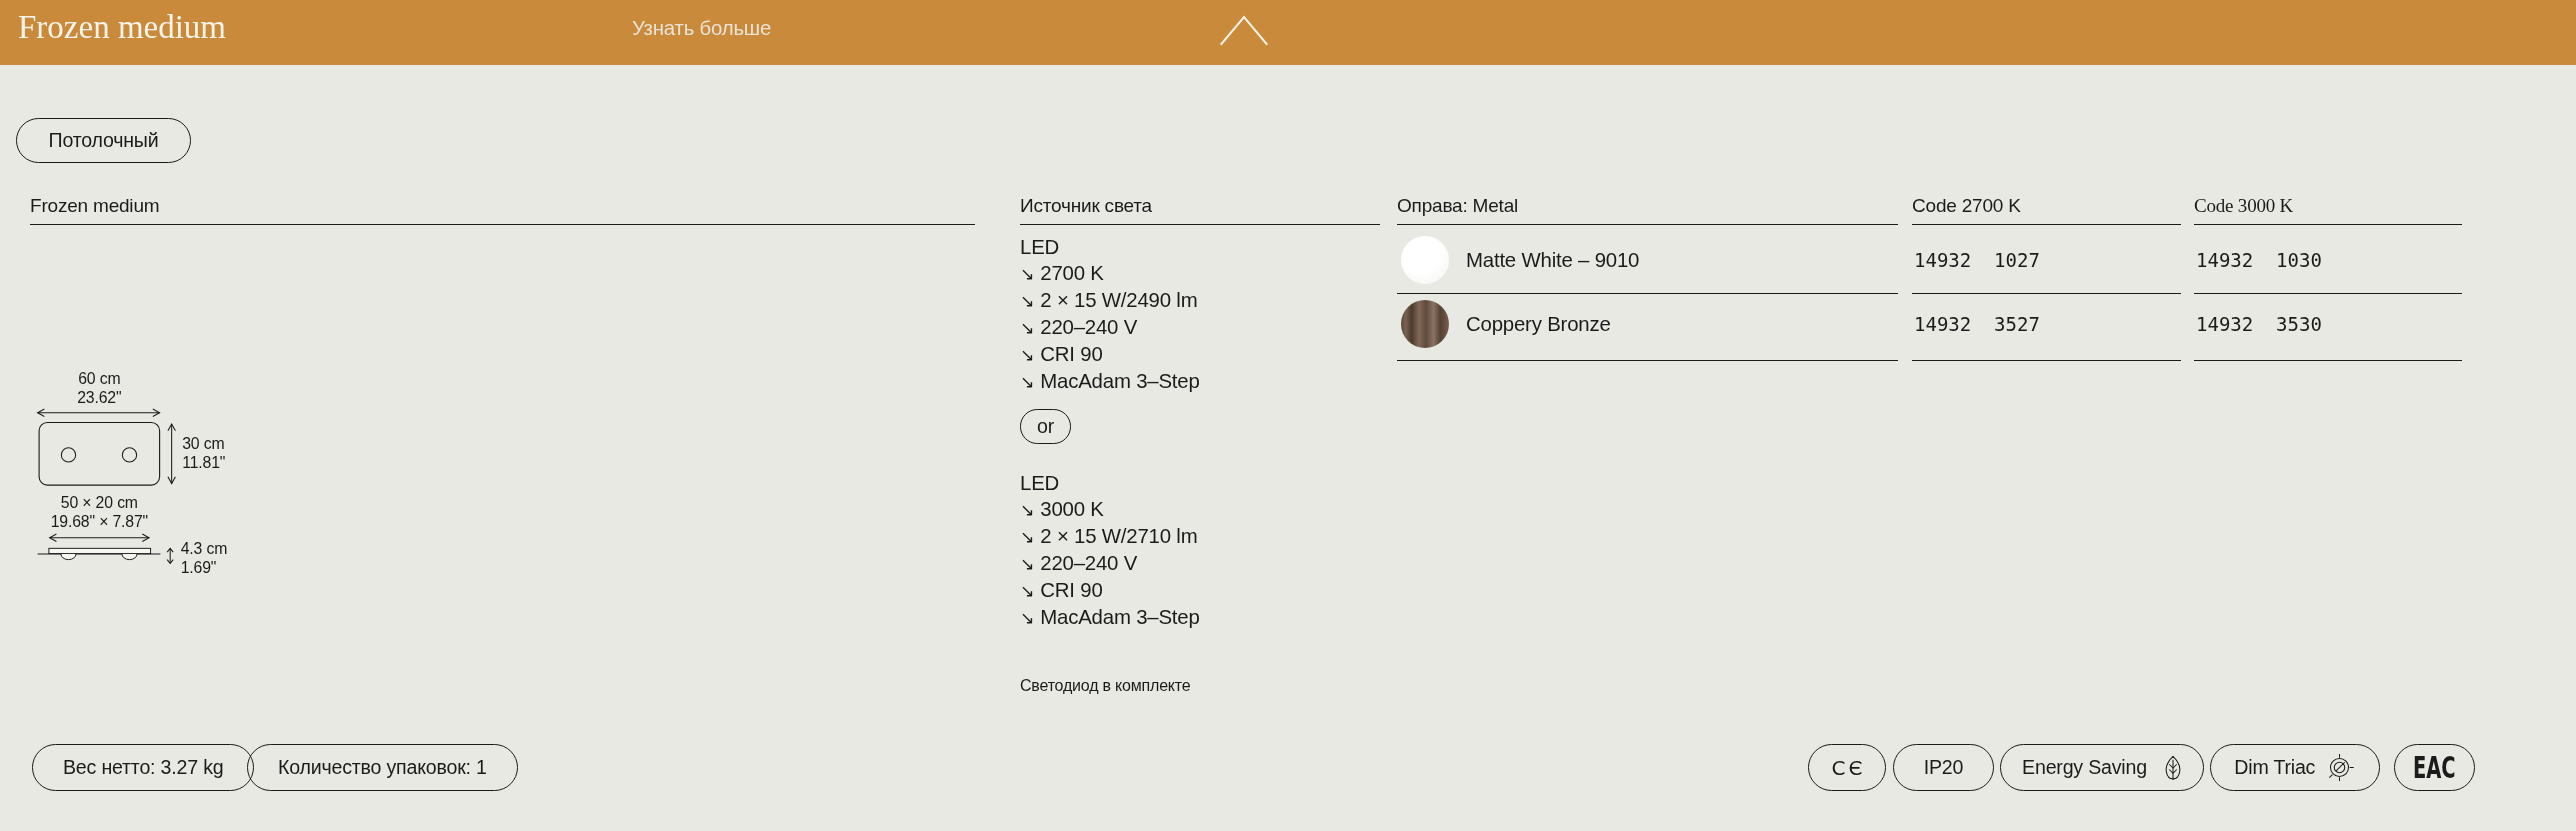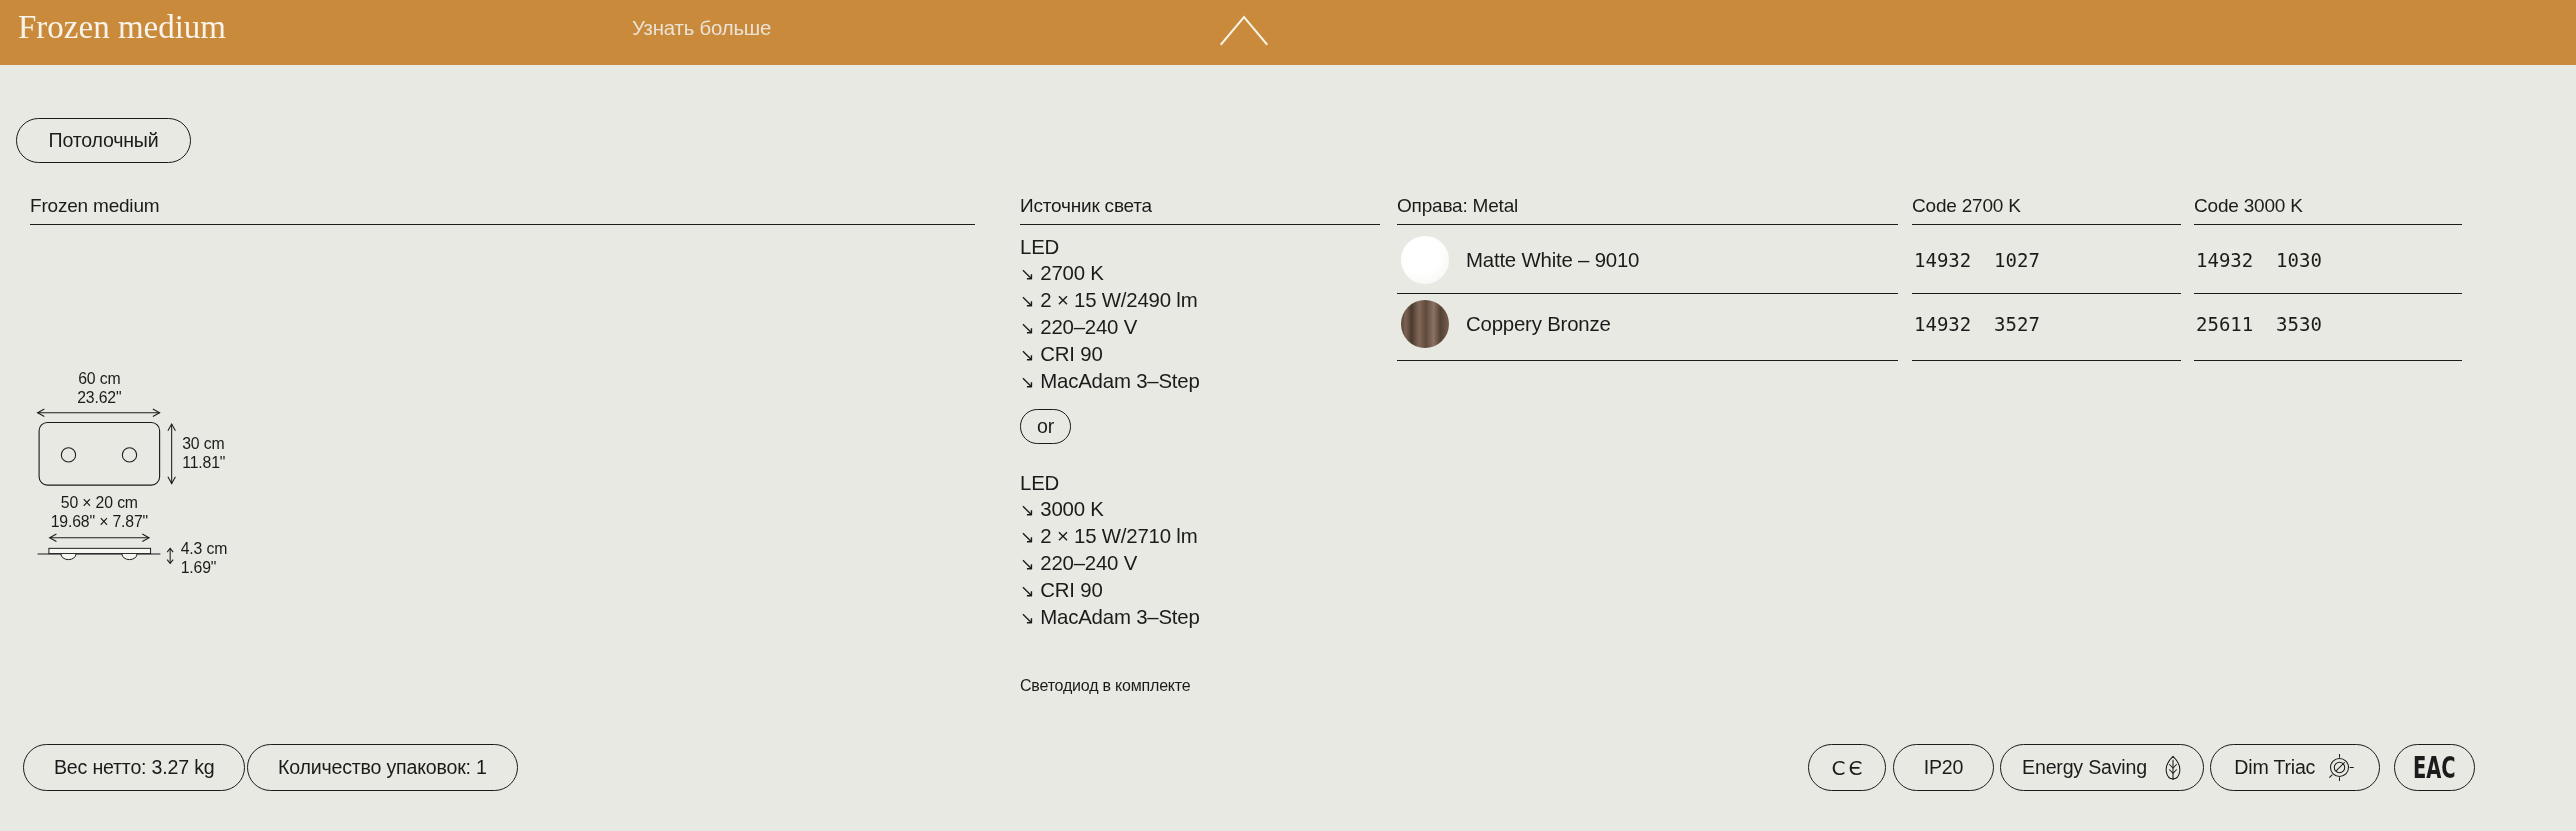--- a/index.html
+++ b/index.html
@@ -31,21 +31,21 @@
   
   .colhead{
     position:absolute;top:190px;height:35px;border-bottom:1.1px solid #1B1B1B;
     font-size:19px;box-sizing:border-box;padding-bottom:6.8px;
     display:flex;align-items:flex-end;
   }
   #c1{left:30px;width:945px;}
   #c2{left:1020px;width:360px;}
   #c3{left:1397px;width:501px;}
   #c4{left:1912px;width:269px;}
-  #c5{left:2194px;width:268px;}
+  #c5{left:2194px;width:268px;font-family:Liberation Serif, serif;}
 
   
   .ledblock{position:absolute;left:1020px;font-size:20.4px;line-height:26px;}
   #led1{top:234px;}
   #led2{top:470px;}
   .spec-line{white-space:nowrap;}
   .spec-arrow{font-family:"DejaVu Sans",sans-serif;font-size:17.3px;margin-right:6px;}
   #note{position:absolute;left:1020px;top:642px;font-size:16px;margin-top:35px;}
 
   
@@ -61,21 +61,21 @@
 
   
   #draw{position:absolute;left:15px;top:360px;}
   #draw text{font-family:"Liberation Sans",sans-serif;font-size:21px;fill:#1B1B1B;letter-spacing:-0.2px;}
   #draw .ln{stroke:#1B1B1B;stroke-width:1.4;fill:none;}
   #draw .shape{stroke:#1B1B1B;stroke-width:1.5;fill:none;}
   #draw .plate{stroke:#1B1B1B;stroke-width:1.3;fill:#F6F6F3;}
 
   
   .fpill{top:744px;height:47px;}
-  #wpill{left:23px;padding:0 30px;justify-content:center;}
+  #wpill{left:32px;padding:0 30px;justify-content:center;}
   #ppill{left:247px;padding:0 30px;}
   #b-ce{left:1808px;width:78px;}
   #b-ip{left:1893px;width:101px;}
   #b-es{left:2000px;width:204px;gap:17px;}
   #b-dt{left:2210px;width:170px;gap:7.5px;}
   #b-eac{left:2394px;width:81px;}
   .ce-glyph{font-family:"DejaVu Sans",sans-serif;font-size:20px;font-weight:500;letter-spacing:3px;margin-right:-3px;}
   .eac-glyph{font-family:"DejaVu Sans",sans-serif;font-size:26px;font-weight:700;display:inline-block;transform:scale(0.75,1.15);}
   .badge-ic{stroke:#1B1B1B;fill:none;stroke-width:1.4;}
 </style>
@@ -176,21 +176,21 @@
 <div class="code" style="left:1914px;top:236px;">14932  1027</div>
 <div class="code" style="left:2196px;top:236px;">14932  1030</div>
 
 <div class="rowsep" style="left:1397px;top:293px;width:501px;"></div>
 <div class="rowsep" style="left:1912px;top:293px;width:269px;"></div>
 <div class="rowsep" style="left:2194px;top:293px;width:268px;"></div>
 
 <div id="sw2" class="swatch" style="top:300px;"></div>
 <div class="finlabel" style="top:300px;">Coppery Bronze</div>
 <div class="code" style="left:1914px;top:300px;">14932  3527</div>
-<div class="code" style="left:2196px;top:300px;">25611  3530</div>
+<div class="code" style="left:2196px;top:300px;">14932  3530</div>
 
 <div class="rowsep" style="left:1397px;top:360px;width:501px;"></div>
 <div class="rowsep" style="left:1912px;top:360px;width:269px;"></div>
 <div class="rowsep" style="left:2194px;top:360px;width:268px;"></div>
 
 <div id="wpill" class="pill fpill">
   <span>Вес нетто: 3.27 kg</span>
 </div>
 <div id="ppill" class="pill fpill">
   <span>Количество упаковок: 1</span>

